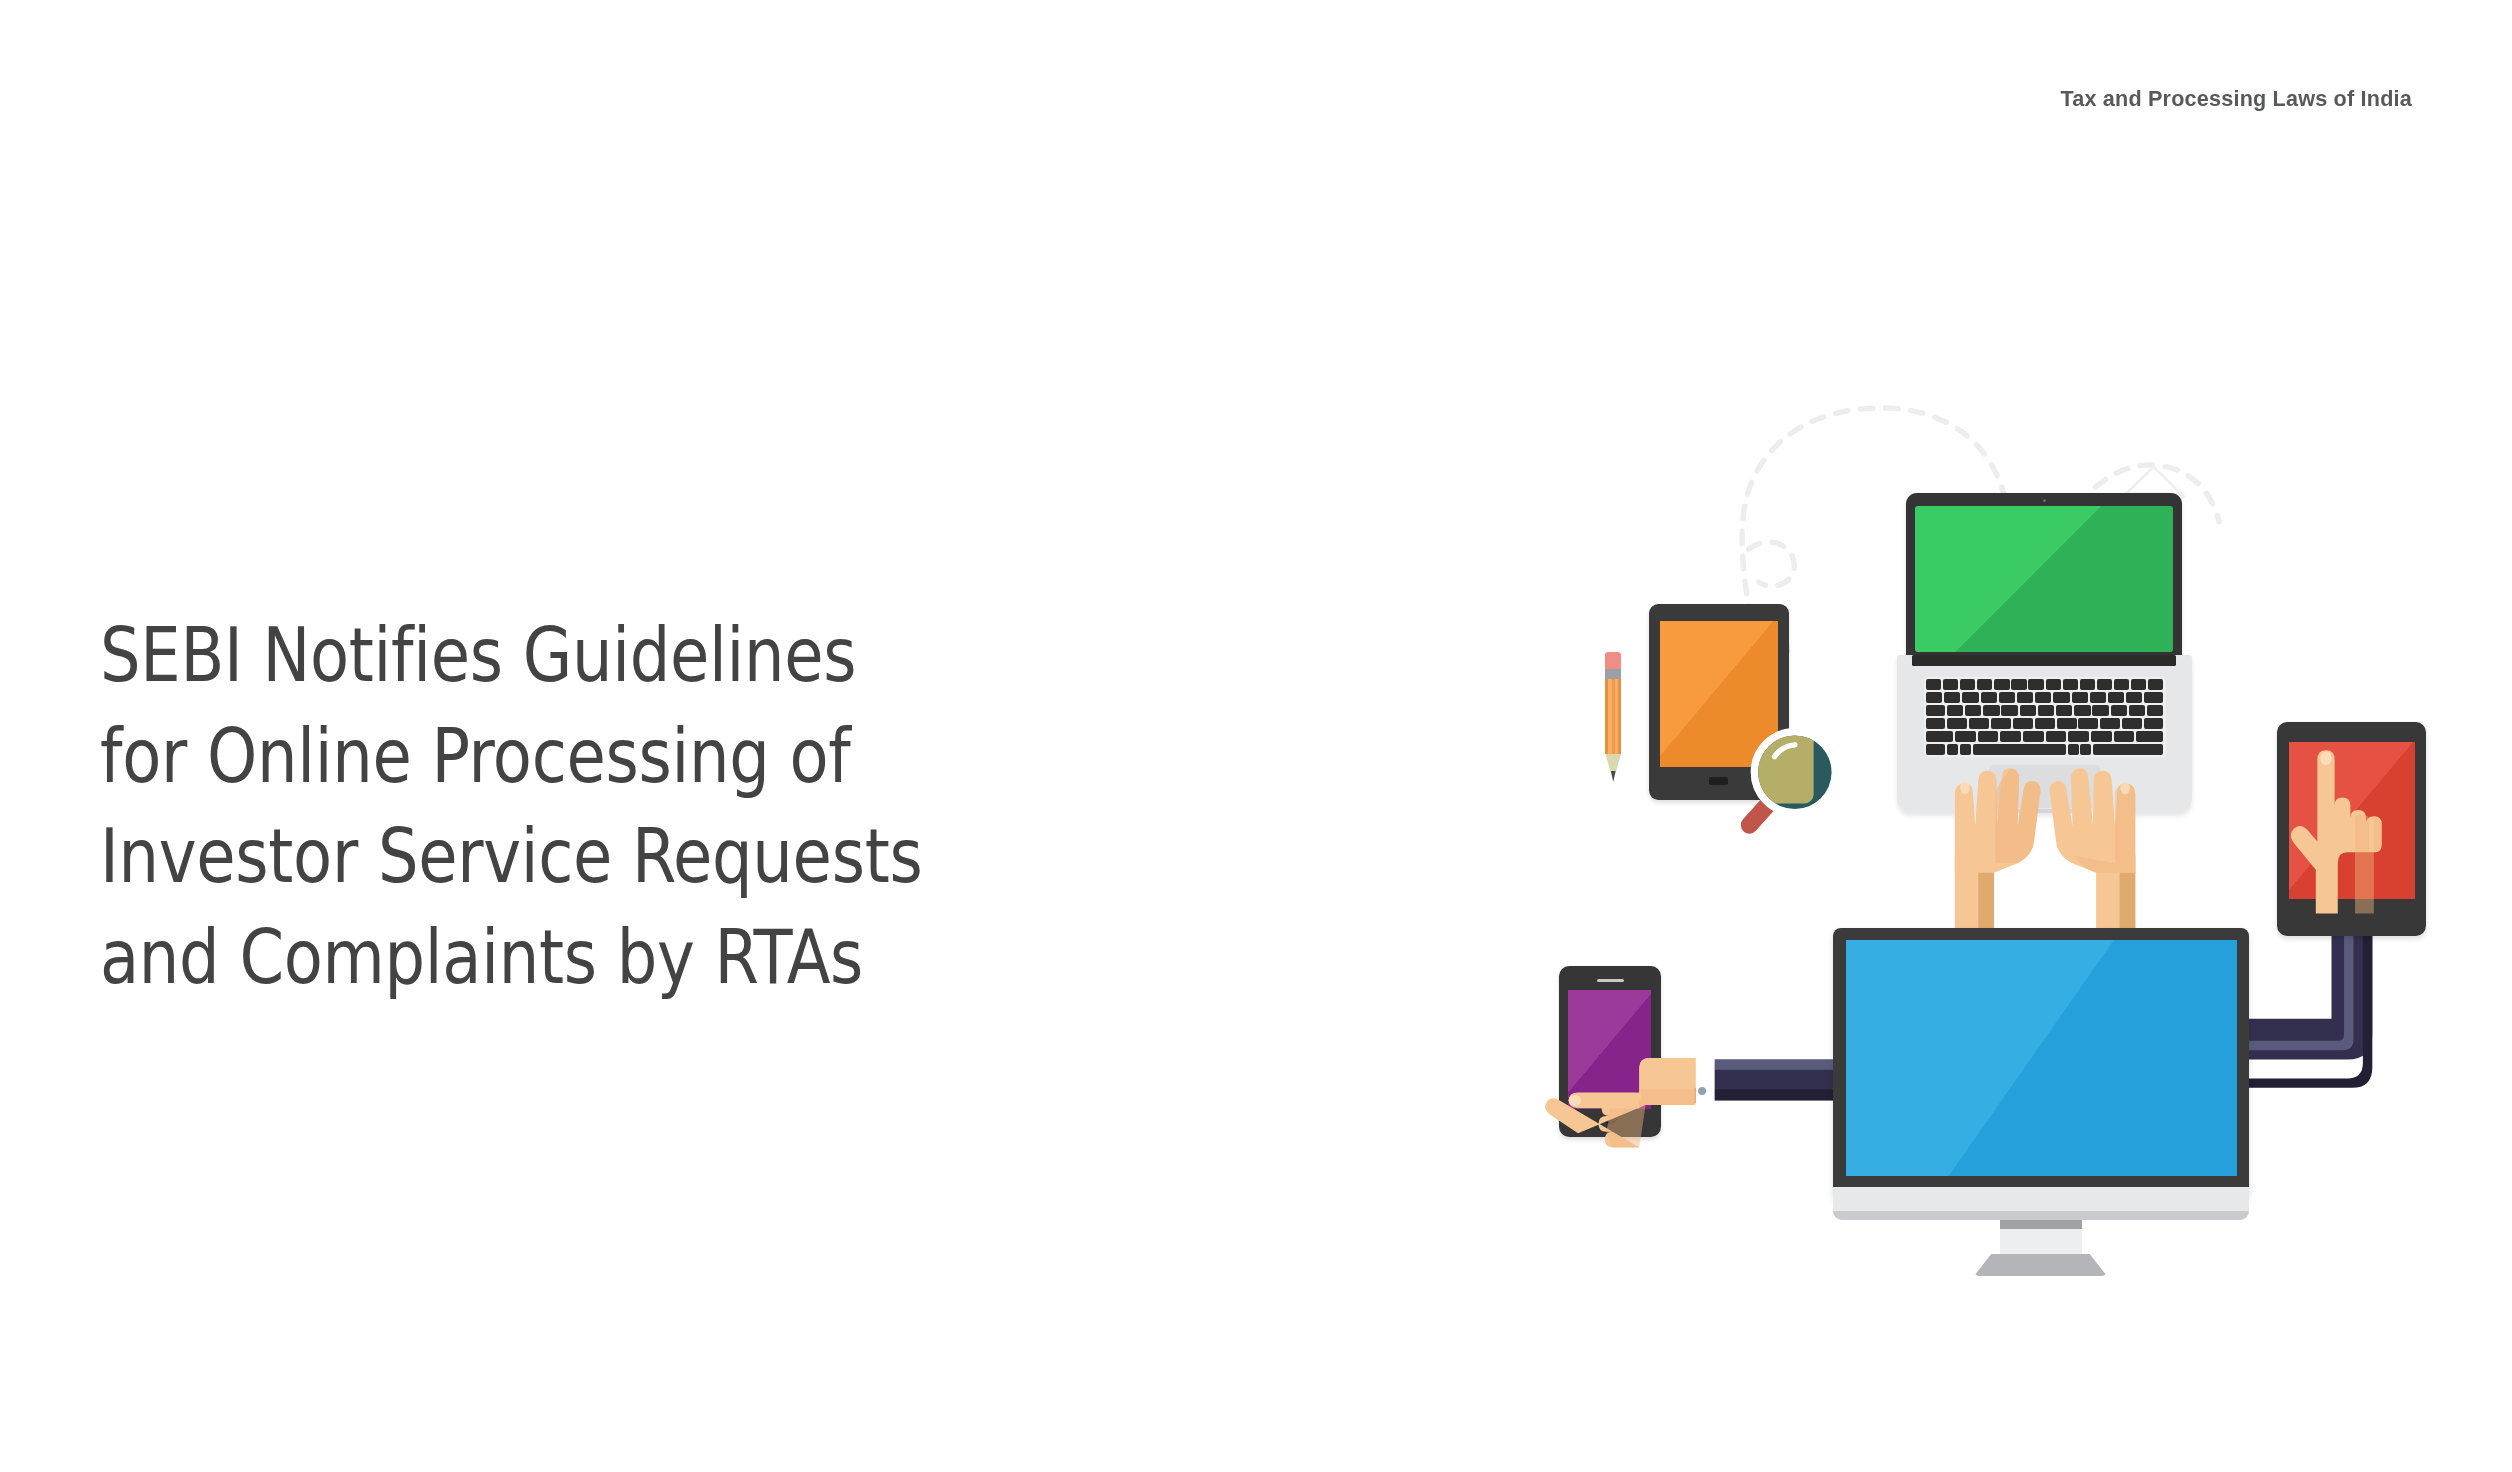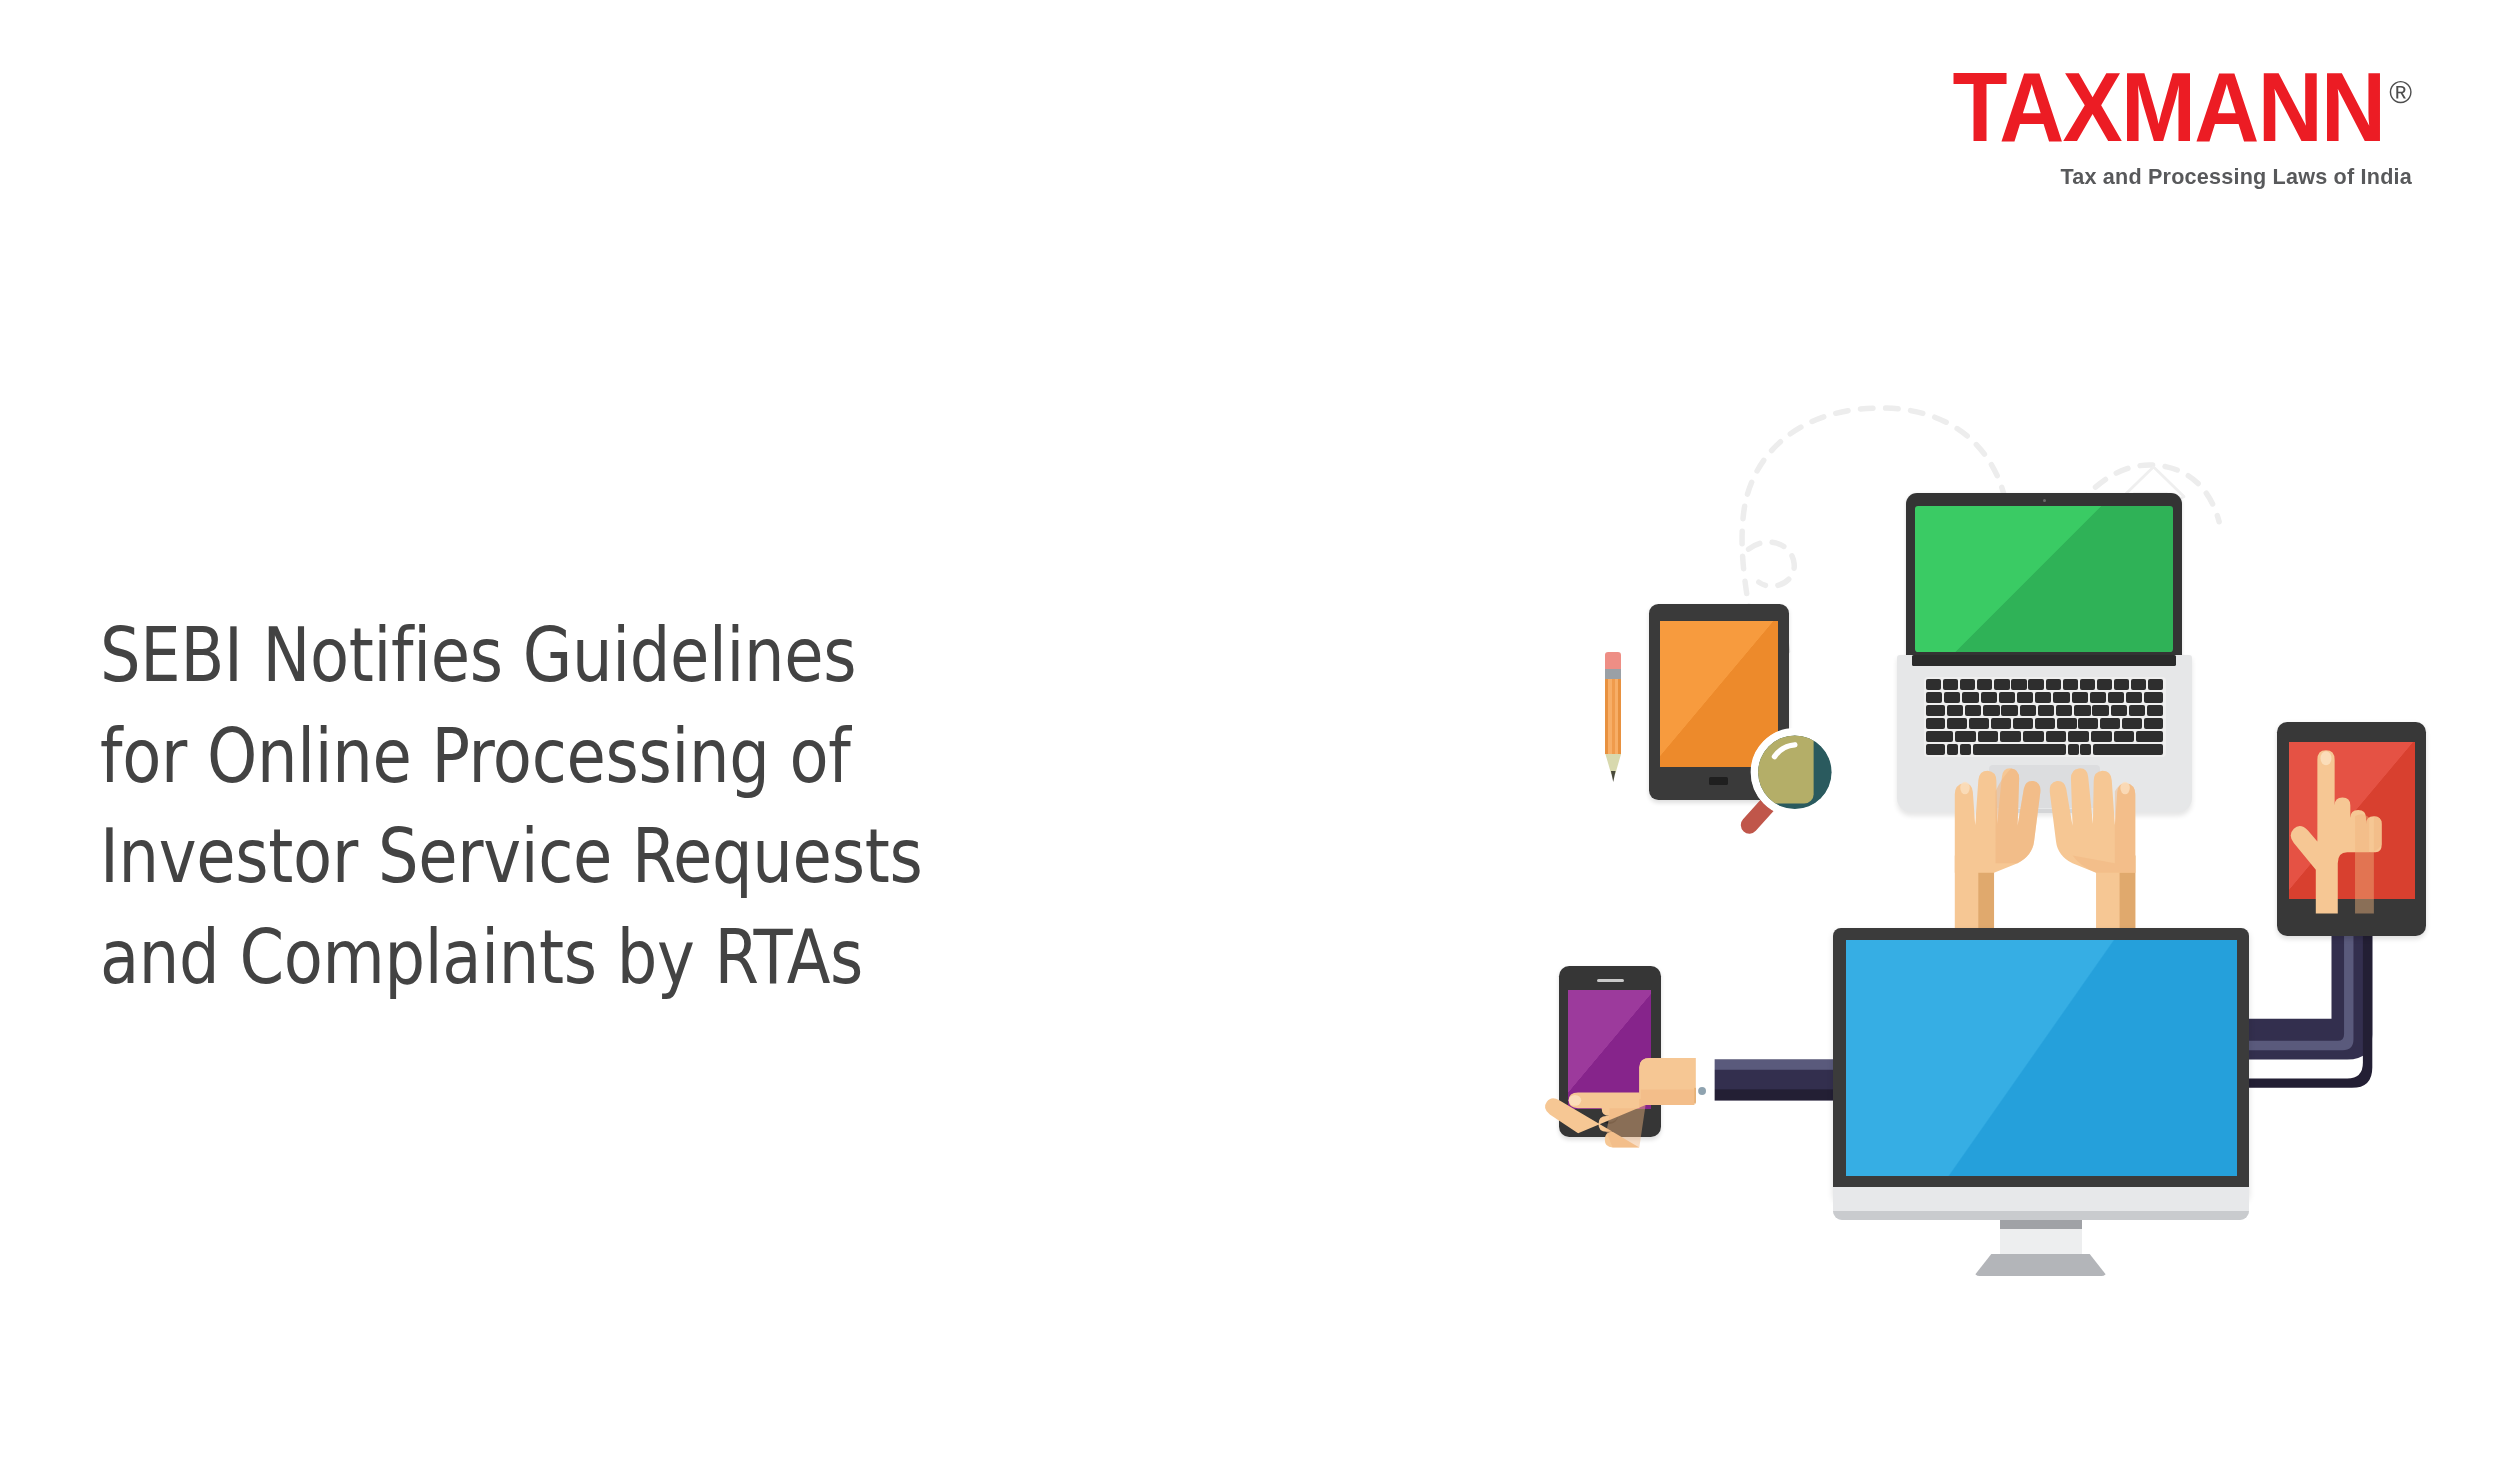--- a/index.html
+++ b/index.html
@@ -233,24 +233,20 @@
     border-bottom:2.4px solid #1f1f1f; border-radius:0 0 8.6px 8.6px;
   }
 
   
   .hands-layer { left:0; top:0; width:981px; height:981px; pointer-events:none; }
 </style>
 </head>
 <body>
 
 <div class="brand">
-  <div class="brand-wordmark-row">
-    <span class="brand-wordmark">TAXMANN</span>
-    <span class="brand-reg">®</span>
-  </div>
   <div class="brand-tagline">Tax and Processing Laws of India</div>
 </div>
 
 <div class="headline">
   <span class="headline-line">SEBI Notifies Guidelines</span>
   <span class="headline-line">for Online Processing of</span>
   <span class="headline-line">Investor Service Requests</span>
   <span class="headline-line">and Complaints by RTAs</span>
 </div>
 

